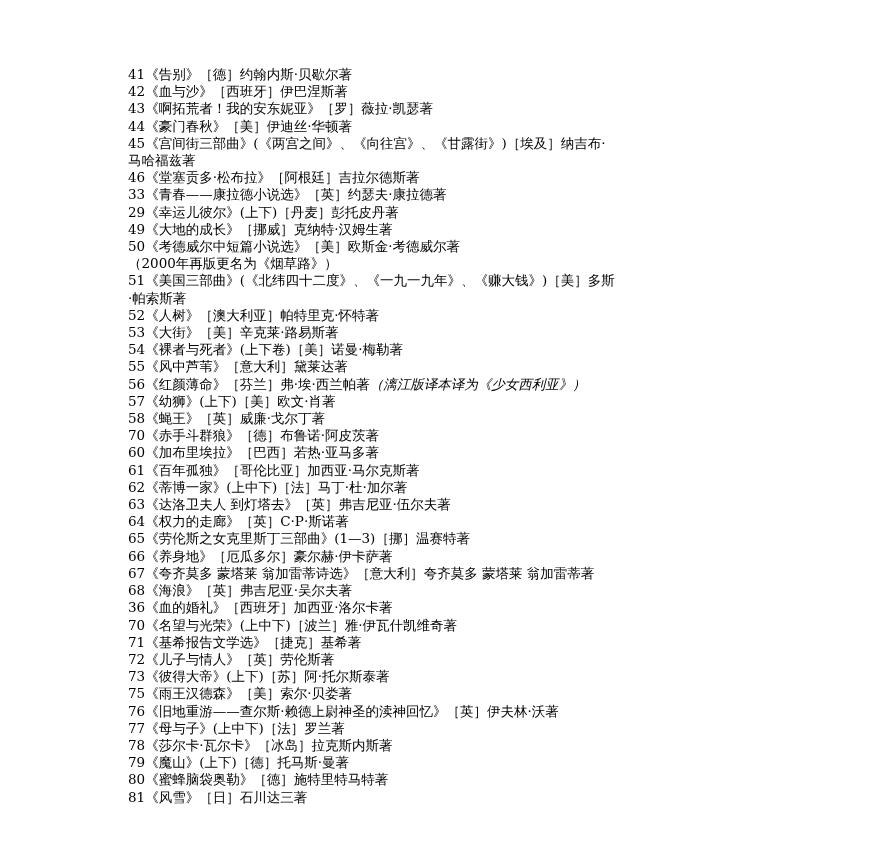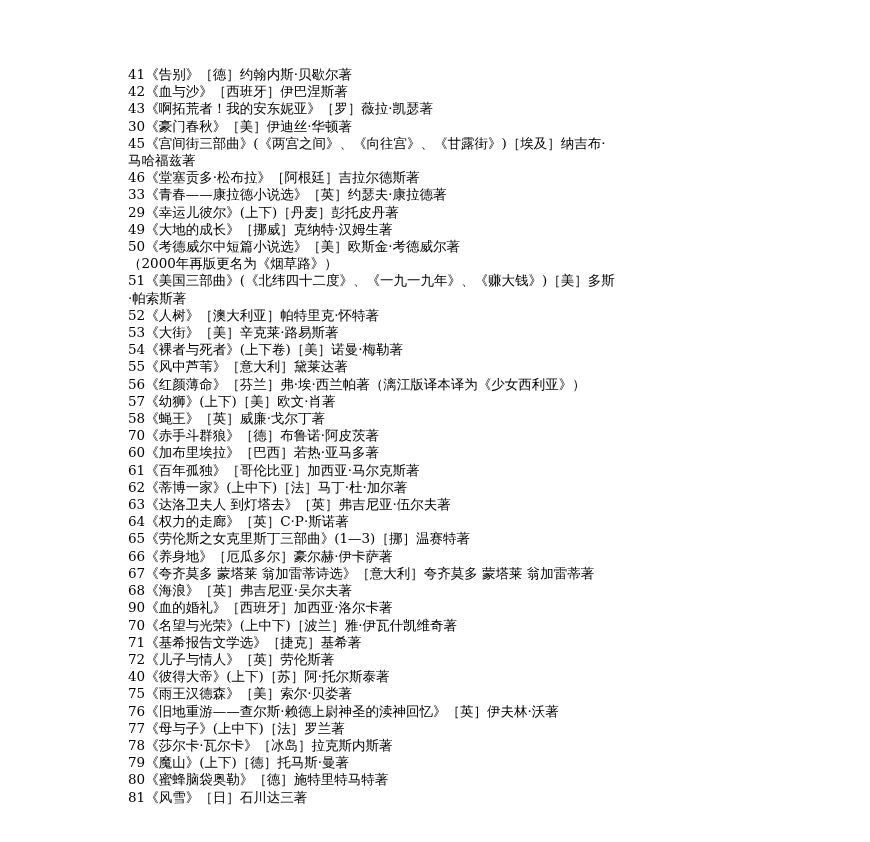--- a/index.html
+++ b/index.html
@@ -29,31 +29,32 @@
     line-height: 17.2px;
     letter-spacing: 0px;
   }
   .book-list li {
     margin: 0;
     padding: 0;
     white-space: normal;
     text-indent: 0;
   }
   .ital {
+    font-style: italic;
   }
 </style>
 </head>
 <body>
 
 <div class="page">
   <ul class="book-list">
     <li><span>41《告别》［德］约翰内斯·贝歇尔著</span></li>
     <li><span>42《血与沙》［西班牙］伊巴涅斯著</span></li>
     <li><span>43《啊拓荒者！我的安东妮亚》［罗］薇拉·凯瑟著</span></li>
-    <li><span>30《豪门春秋》［美］伊迪丝·华顿著</span></li>
+    <li><span>44《豪门春秋》［美］伊迪丝·华顿著</span></li>
     <li><span>45《宫间街三部曲》(《两宫之间》、《向往宫》、《甘露街》)［埃及］纳吉布·马哈福兹著</span></li>
     <li><span>46《堂塞贡多·松布拉》［阿根廷］吉拉尔德斯著</span></li>
     <li><span>33《青春——康拉德小说选》［英］约瑟夫·康拉德著</span></li>
     <li><span>29《幸运儿彼尔》(上下)［丹麦］彭托皮丹著</span></li>
     <li><span>49《大地的成长》［挪威］克纳特·汉姆生著</span></li>
     <li><span>50《考德威尔中短篇小说选》［美］欧斯金·考德威尔著</span></li>
     <li><span>（2000年再版更名为《烟草路》）</span></li>
     <li><span>51《美国三部曲》(《北纬四十二度》、《一九一九年》、《赚大钱》)［美］多斯·帕索斯著</span></li>
     <li><span>52《人树》［澳大利亚］帕特里克·怀特著</span></li>
     <li><span>53《大街》［美］辛克莱·路易斯著</span></li>
@@ -65,25 +66,25 @@
     <li><span>70《赤手斗群狼》［德］布鲁诺·阿皮茨著</span></li>
     <li><span>60《加布里埃拉》［巴西］若热·亚马多著</span></li>
     <li><span>61《百年孤独》［哥伦比亚］加西亚·马尔克斯著</span></li>
     <li><span>62《蒂博一家》(上中下)［法］马丁·杜·加尔著</span></li>
     <li><span>63《达洛卫夫人 到灯塔去》［英］弗吉尼亚·伍尔夫著</span></li>
     <li><span>64《权力的走廊》［英］C·P·斯诺著</span></li>
     <li><span>65《劳伦斯之女克里斯丁三部曲》(1—3)［挪］温赛特著</span></li>
     <li><span>66《养身地》［厄瓜多尔］豪尔赫·伊卡萨著</span></li>
     <li><span>67《夸齐莫多 蒙塔莱 翁加雷蒂诗选》［意大利］夸齐莫多 蒙塔莱 翁加雷蒂著</span></li>
     <li><span>68《海浪》［英］弗吉尼亚·吴尔夫著</span></li>
-    <li><span>90《血的婚礼》［西班牙］加西亚·洛尔卡著</span></li>
+    <li><span>36《血的婚礼》［西班牙］加西亚·洛尔卡著</span></li>
     <li><span>70《名望与光荣》(上中下)［波兰］雅·伊瓦什凯维奇著</span></li>
     <li><span>71《基希报告文学选》［捷克］基希著</span></li>
     <li><span>72《儿子与情人》［英］劳伦斯著</span></li>
-    <li><span>40《彼得大帝》(上下)［苏］阿·托尔斯泰著</span></li>
+    <li><span>73《彼得大帝》(上下)［苏］阿·托尔斯泰著</span></li>
     <li><span>75《雨王汉德森》［美］索尔·贝娄著</span></li>
     <li><span>76《旧地重游——查尔斯·赖德上尉神圣的渎神回忆》［英］伊夫林·沃著</span></li>
     <li><span>77《母与子》(上中下)［法］罗兰著</span></li>
     <li><span>78《莎尔卡·瓦尔卡》［冰岛］拉克斯内斯著</span></li>
     <li><span>79《魔山》(上下)［德］托马斯·曼著</span></li>
     <li><span>80《蜜蜂脑袋奥勒》［德］施特里特马特著</span></li>
     <li><span>81《风雪》［日］石川达三著</span></li>
   </ul>
 </div>
 

